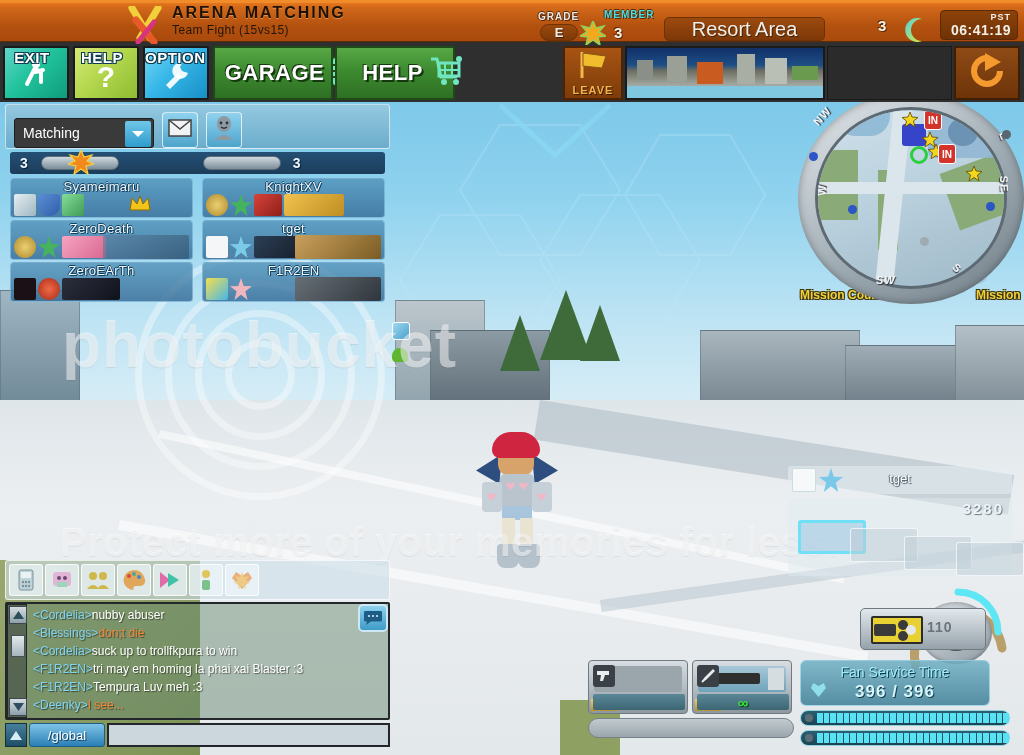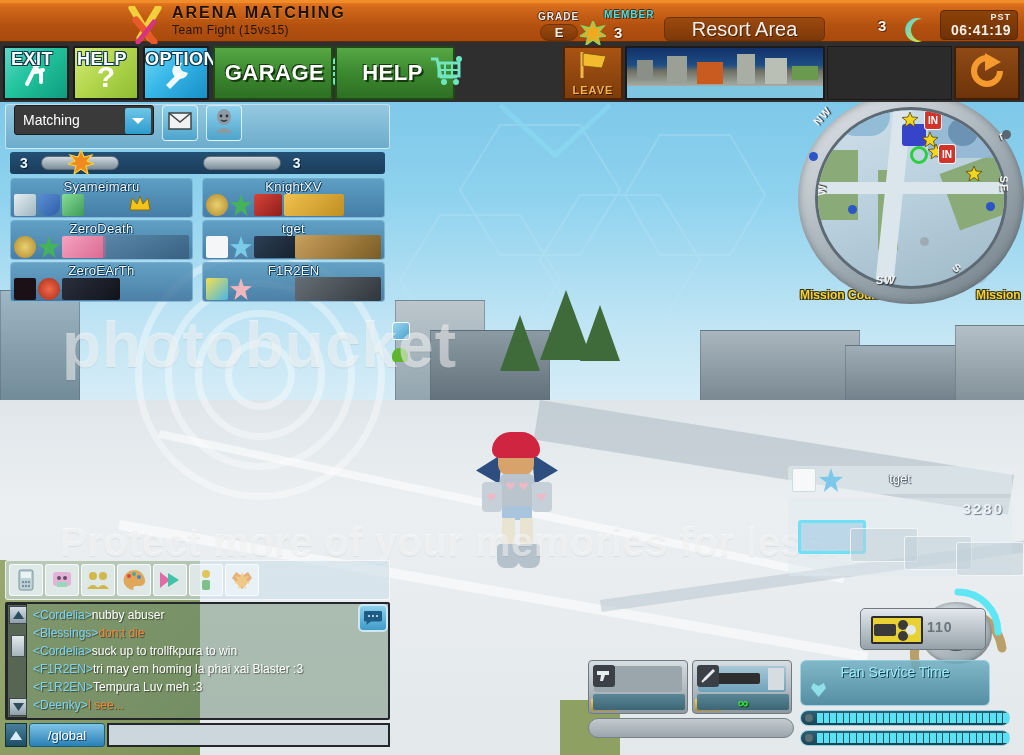--- a/index.html
+++ b/index.html
@@ -122,21 +122,21 @@
   
   .btnrow { position: absolute; left: 0; top: 42px; width: 1024px; height: 60px; z-index: 118; background: #2f2f2f; }
   .sqbtn {
     position: absolute; top: 4px; height: 54px; width: 66px;
     border: 2px solid #1a1a1a; border-radius: 2px;
     display: flex; flex-direction: column; align-items: center; justify-content: center;
     cursor: pointer;
   }
   .sqbtn .cap {
     position: absolute; top: 1px; left: 0; right: 8px; text-align: center;
-    font-size: 18px; font-weight: bold; color: #fff; letter-spacing: .5px;
+    font-size: 15px; font-weight: bold; color: #fff; letter-spacing: .5px;
     text-shadow: 1px 1px 0 #0d3b50, -1px -1px 0 #0d3b50, 1px -1px 0 #0d3b50, -1px 1px 0 #0d3b50;
   }
   .b-exit { left: 3px; background: linear-gradient(135deg,#5fd6c9,#21c39c 45%,#0f9c7e); }
   .b-help { left: 73px; background: linear-gradient(135deg,#d6eb76,#b4d74e 45%,#8ebd31); }
   .b-option { left: 143px; background: linear-gradient(135deg,#74d8f5,#37b7e8 45%,#178fc6); }
   .wide {
     position: absolute; top: 4px; height: 54px;
     background: linear-gradient(to bottom,#57a845 0%,#3d8b30 45%,#2e6f24 100%);
     border: 2px solid #1f4a18; border-radius: 2px;
     display: flex; align-items: center; justify-content: center; gap: 6px; cursor: pointer; padding-left: 35px;
@@ -170,21 +170,21 @@
   }
 
   
   .match-panel {
     position: absolute; left: 5px; top: 104px; width: 385px; height: 200px; z-index: 60;
   }
   .mp-head {
     position: absolute; left: 0; top: 0; width: 385px; height: 45px;
     background: linear-gradient(to bottom, rgba(150,200,222,.92), rgba(106,170,200,.92));
     border: 1px solid rgba(255,255,255,.6); border-radius: 3px;
-    display: flex; align-items: flex-start; padding: 0 8px; gap: 8px;
+    display: flex; align-items: flex-end; padding: 0 8px; gap: 8px;
   }
   .dropdown {
     width: 140px; height: 30px; background: #3a3a3a; border: 1px solid #1d1d1d;
     border-radius: 3px; display: flex; align-items: center; position: relative; cursor: pointer;
   }
   .dropdown .dv { color: #fff; font-size: 14px; padding-left: 8px; }
   .dd-arrow {
     position: absolute; right: 2px; top: 2px; width: 26px; height: 26px;
     background: linear-gradient(to bottom,#6fc6e8,#2e9ccd); border-radius: 2px;
     display: flex; align-items: center; justify-content: center;
@@ -976,20 +976,21 @@
       <div class="foot">
         <span class="infinity">∞</span>
       </div>
     </div>
 
     <div class="empty-bar"></div>
 
     <div class="fan-plate">
       <div class="fan-heart"></div>
       <div class="fan-title">Fan Service Time</div>
+      <div class="fan-val">396 / 396</div>
     </div>
 
     <div class="seg-bar" id="segbar1" style="top:50px;">
         <i></i>
         <i></i>
         <i></i>
         <i></i>
         <i></i>
         <i></i>
         <i></i>

